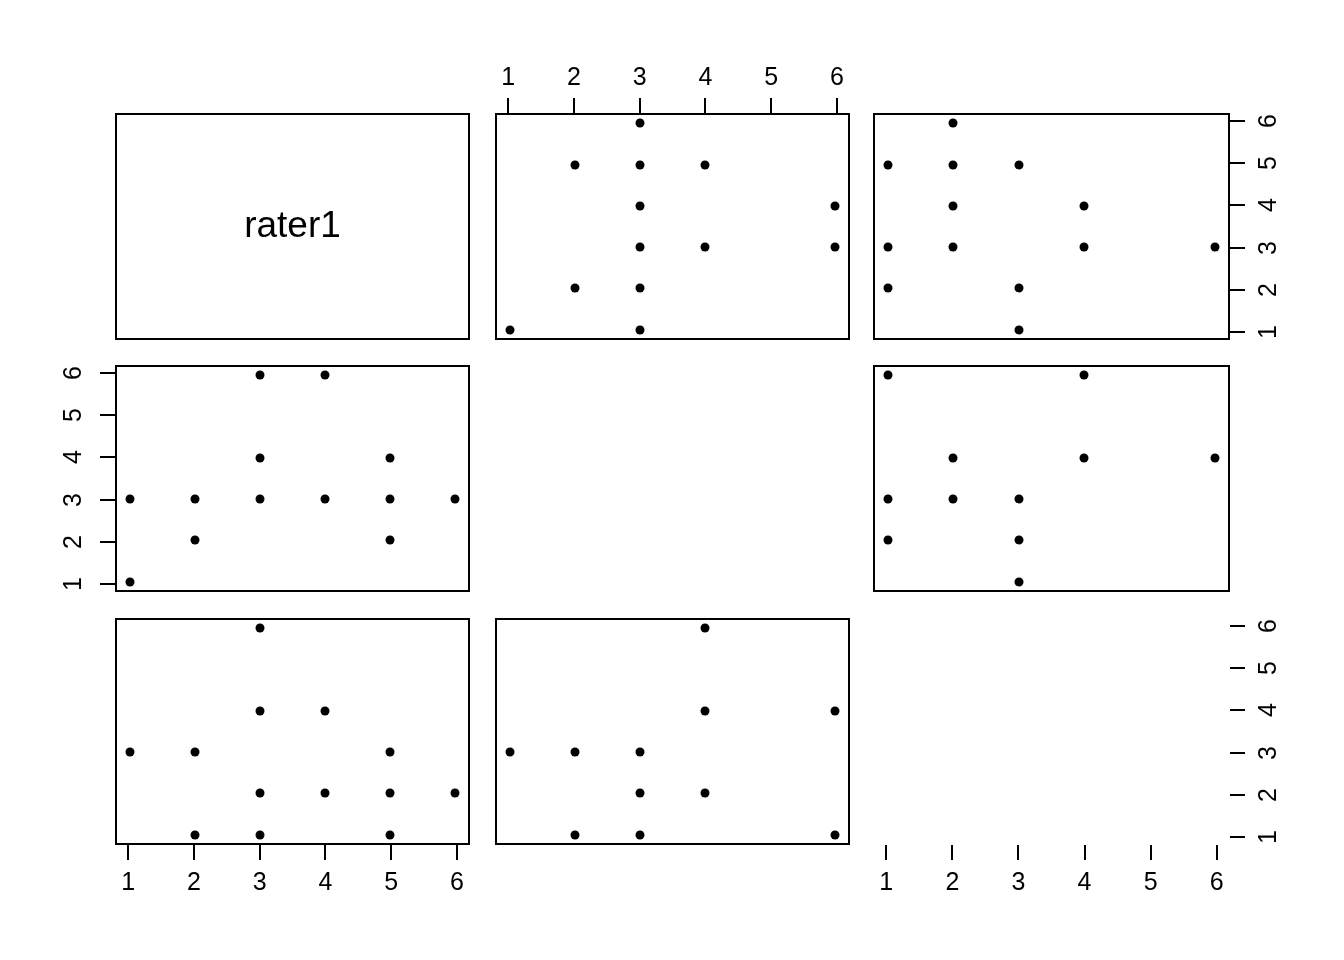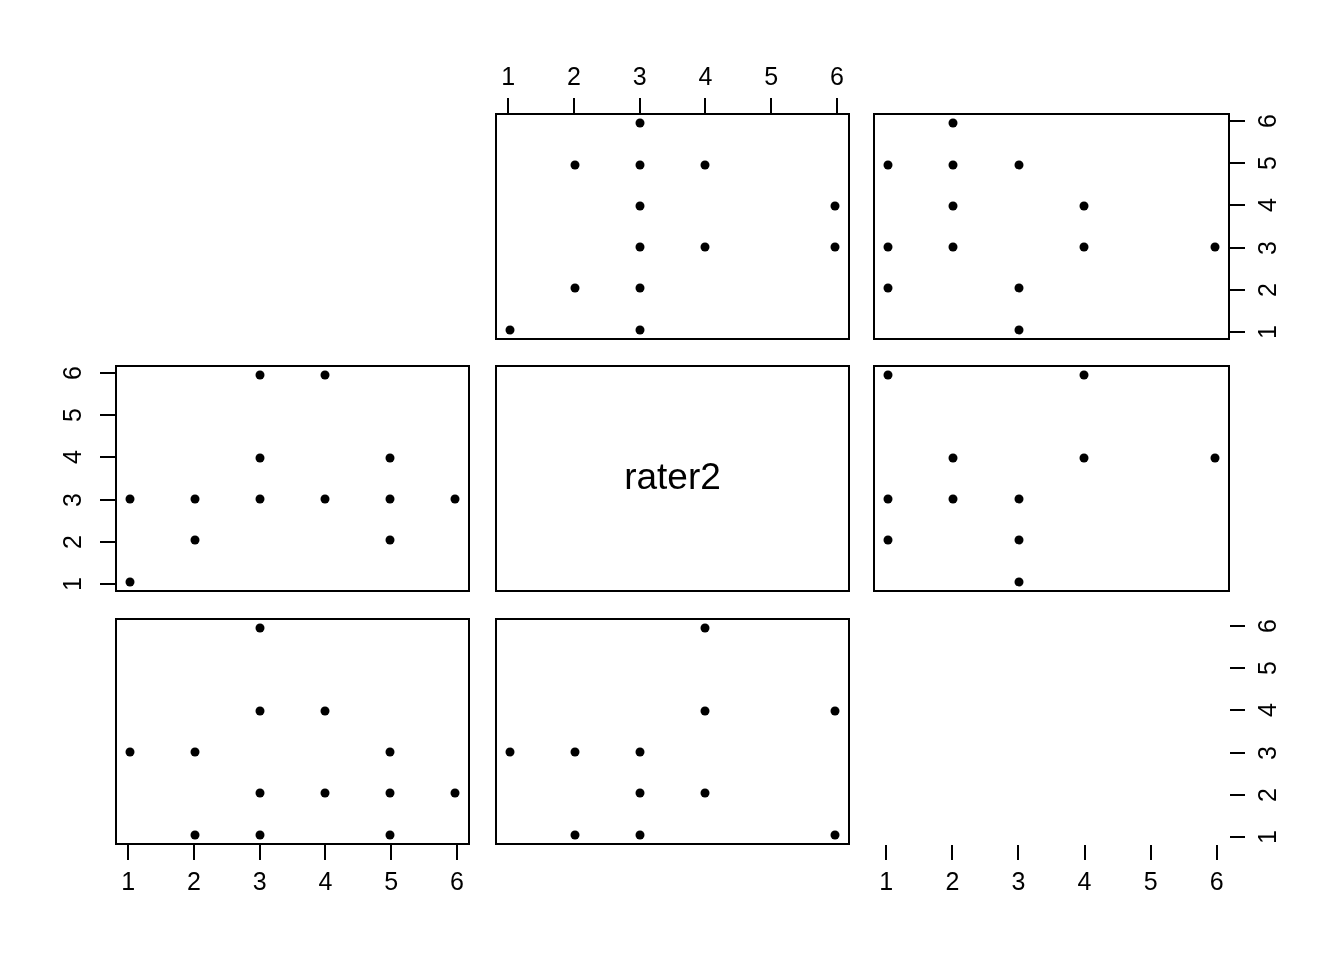--- a/index.html
+++ b/index.html
@@ -55,20 +55,23 @@
     transform: translate(-50%, -50%);
   }
   .tick-label.rot {
     transform: translate(-50%, -50%) rotate(-90deg);
   }
 </style>
 </head>
 <body>
 
 <div id="figure">
+    <div class="panel" style="left: 115px; top: 113px; width: 355px; height: 227px;">
+      <span class="diag-label">rater1</span>
+    </div>
     <div class="panel" style="left: 495px; top: 113px; width: 355px; height: 227px;">
       <div class="dot" style="left: 40.7407%; top: 3.7037%;"></div>
       <div class="dot" style="left: 22.2222%; top: 22.2222%;"></div>
       <div class="dot" style="left: 40.7407%; top: 22.2222%;"></div>
       <div class="dot" style="left: 59.2593%; top: 22.2222%;"></div>
       <div class="dot" style="left: 40.7407%; top: 40.7407%;"></div>
       <div class="dot" style="left: 96.2963%; top: 40.7407%;"></div>
       <div class="dot" style="left: 40.7407%; top: 59.2593%;"></div>
       <div class="dot" style="left: 59.2593%; top: 59.2593%;"></div>
       <div class="dot" style="left: 96.2963%; top: 59.2593%;"></div>
@@ -99,23 +102,20 @@
       <div class="dot" style="left: 77.7778%; top: 40.7407%;"></div>
       <div class="dot" style="left: 3.7037%; top: 59.2593%;"></div>
       <div class="dot" style="left: 22.2222%; top: 59.2593%;"></div>
       <div class="dot" style="left: 40.7407%; top: 59.2593%;"></div>
       <div class="dot" style="left: 59.2593%; top: 59.2593%;"></div>
       <div class="dot" style="left: 77.7778%; top: 59.2593%;"></div>
       <div class="dot" style="left: 96.2963%; top: 59.2593%;"></div>
       <div class="dot" style="left: 22.2222%; top: 77.7778%;"></div>
       <div class="dot" style="left: 77.7778%; top: 77.7778%;"></div>
       <div class="dot" style="left: 3.7037%; top: 96.2963%;"></div>
-    </div>
-    <div class="panel" style="left: 495px; top: 365px; width: 355px; height: 227px;">
-      <span class="diag-label">rater2</span>
     </div>
     <div class="panel" style="left: 873px; top: 365px; width: 357px; height: 227px;">
       <div class="dot" style="left: 3.7037%; top: 3.7037%;"></div>
       <div class="dot" style="left: 59.2593%; top: 3.7037%;"></div>
       <div class="dot" style="left: 22.2222%; top: 40.7407%;"></div>
       <div class="dot" style="left: 59.2593%; top: 40.7407%;"></div>
       <div class="dot" style="left: 96.2963%; top: 40.7407%;"></div>
       <div class="dot" style="left: 3.7037%; top: 59.2593%;"></div>
       <div class="dot" style="left: 22.2222%; top: 59.2593%;"></div>
       <div class="dot" style="left: 40.7407%; top: 59.2593%;"></div>

